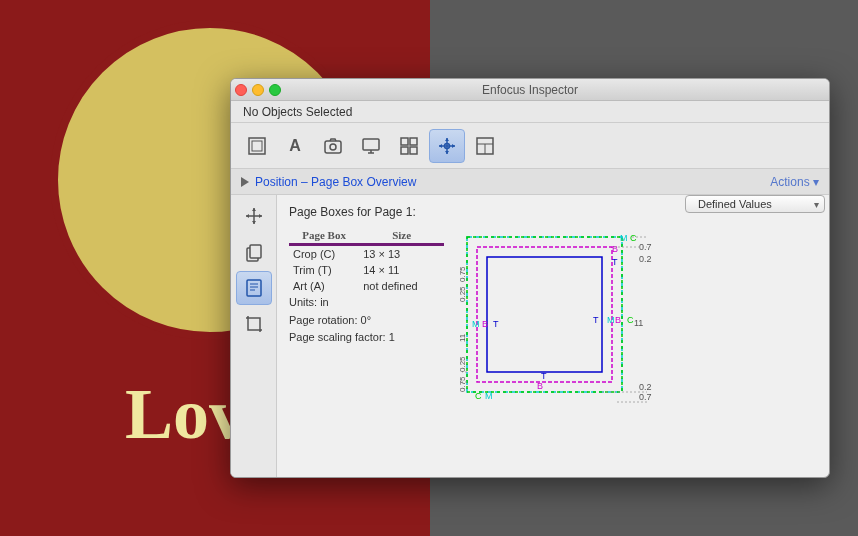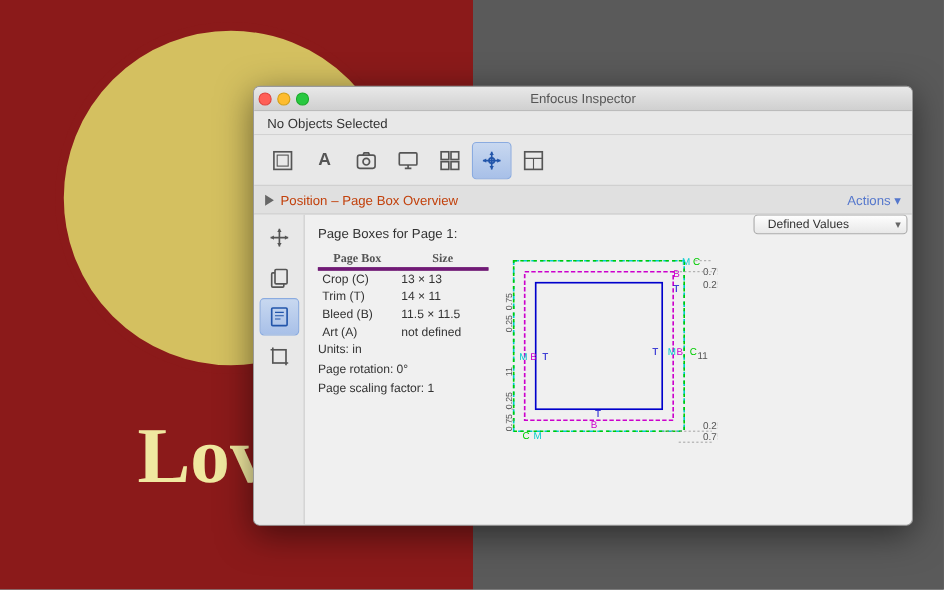--- a/index.html
+++ b/index.html
@@ -164,21 +164,21 @@
     .section-triangle {
       width: 0; height: 0;
       border-top: 5px solid transparent;
       border-bottom: 5px solid transparent;
       border-left: 8px solid #666;
       margin-right: 6px;
       transform: rotate(0deg);
     }
     .section-title {
       font-size: 12px;
-      color: #c2410c;
+      color: #1d4ed8;
       font-weight: 500;
       flex: 1;
     }
     .actions-link {
       font-size: 12px;
       color: #5577cc;
       cursor: pointer;
       text-decoration: none;
     }
 
@@ -436,24 +436,20 @@
             <tbody>
               <tr>
                 <td>Crop (C)</td>
                 <td>13 × 13</td>
               </tr>
               <tr>
                 <td>Trim (T)</td>
                 <td>14 × 11</td>
               </tr>
               <tr>
-                <td>Bleed (B)</td>
-                <td>11.5 × 11.5</td>
-              </tr>
-              <tr>
                 <td>Art (A)</td>
                 <td>not defined</td>
               </tr>
             </tbody>
           </table>
 
           <div class="meta-info">
             <div class="meta-line">Units: in</div>
             <div class="meta-line">Page rotation: 0°</div>
             <div class="meta-line">Page scaling factor: 1</div>

